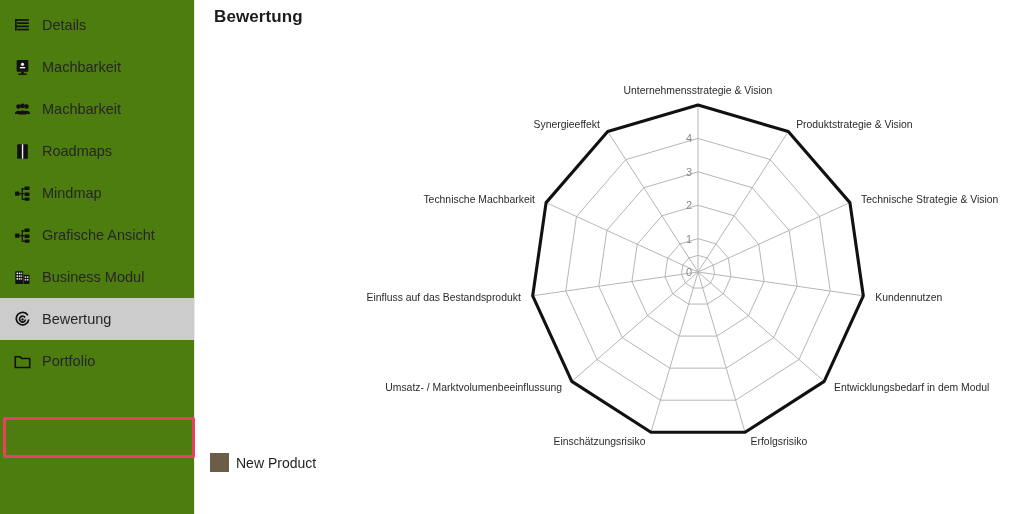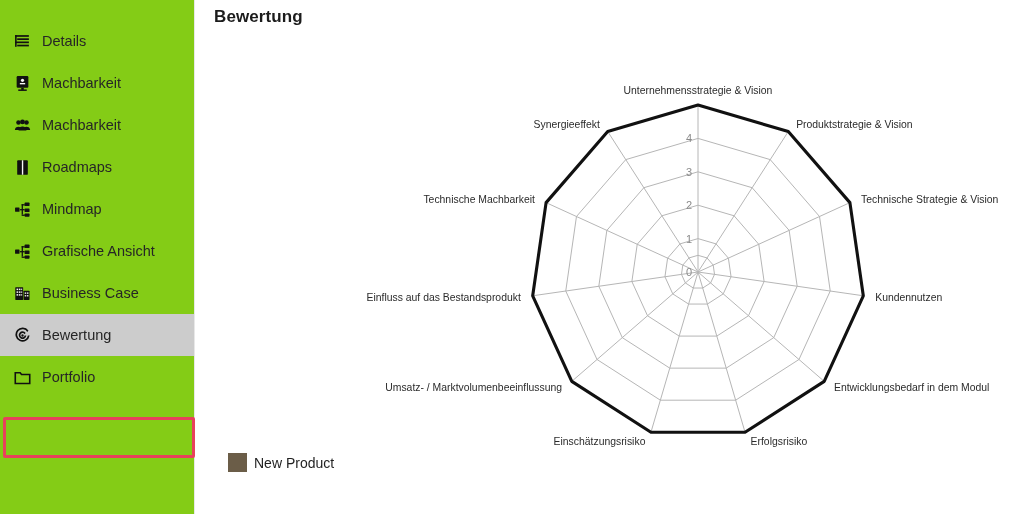--- a/index.html
+++ b/index.html
@@ -8,24 +8,24 @@
     font-family: "Liberation Sans", sans-serif;
     background: #ffffff;
     overflow: hidden;
   }
   #app { position: relative; width: 1024px; height: 514px; display: flex; }
 
   
   #sidebar {
     position: relative;
     width: 195px; height: 514px;
-    background: #84cc16;
+    background: #4d7c0f;
     border-right: 1px solid #e8e8e8;
     flex: 0 0 195px;
-    padding-top: 20px;
+    padding-top: 4px;
   }
   .nav-item {
     position: relative;
     display: flex; align-items: center;
     height: 42px;
     padding-left: 14px;
     gap: 11px;
     color: #262626;
     font-size: 14.5px;
     cursor: pointer;
@@ -72,21 +72,21 @@
     font-size: 11px;
     fill: #8a8a8a;
   }
   .grid-line { stroke: #b6b6b6; stroke-width: 1; fill: none; }
   .spoke { stroke: #b6b6b6; stroke-width: 1; }
   .data-poly { fill: none; stroke: #111111; stroke-width: 3.1; stroke-linejoin: round; }
 
   
   #legend {
     position: absolute;
-    left: 33px; top: 453px;
+    left: 15px; top: 453px;
     display: flex; align-items: center; gap: 7px;
   }
   #legend-swatch { width: 19px; height: 19px; background: #6b5d48; flex: 0 0 19px; }
   #legend-text { font-size: 14px; color: #1f1f1f; }
 </style>
 </head>
 <body>
 
 <div id="app">
 
@@ -206,21 +206,21 @@
                 <rect x="4.6" y="8.6" width="1.5" height="1.4"></rect>
             <rect x="6.8" y="8.6" width="0.9" height="1.4"></rect>
             <rect x="10.1" y="7" width="1.4" height="1.3"></rect>
                 <rect x="12.2" y="7" width="1.4" height="1.3"></rect>
             <rect x="10.1" y="9.5" width="1.4" height="1.3"></rect>
                 <rect x="12.2" y="9.5" width="1.4" height="1.3"></rect>
           </g>
             </g>
           </svg>
       </span>
-      <span class="nav-label">Business Case</span>
+      <span class="nav-label">Business Modul</span>
     </div>
 
     <div class="nav-item selected" style="background: rgb(204, 204, 204);">
       <span class="nav-ico">
         <svg width="17" height="17" viewBox="0 0 16 16">
           <path d="M13.6 3.3A6.7 6.7 0 1 0 14.7 8h-1.6A5.1 5.1 0 1 1 12.5 4.6z" fill="#111"></path>
           <path d="M11 5.6A3.6 3.6 0 1 0 11.6 8H10A2 2 0 1 1 9.8 6.8z" fill="#111"></path>
           <circle cx="8" cy="8" r="1.1" fill="#111"></circle>
         </svg>
       </span>

